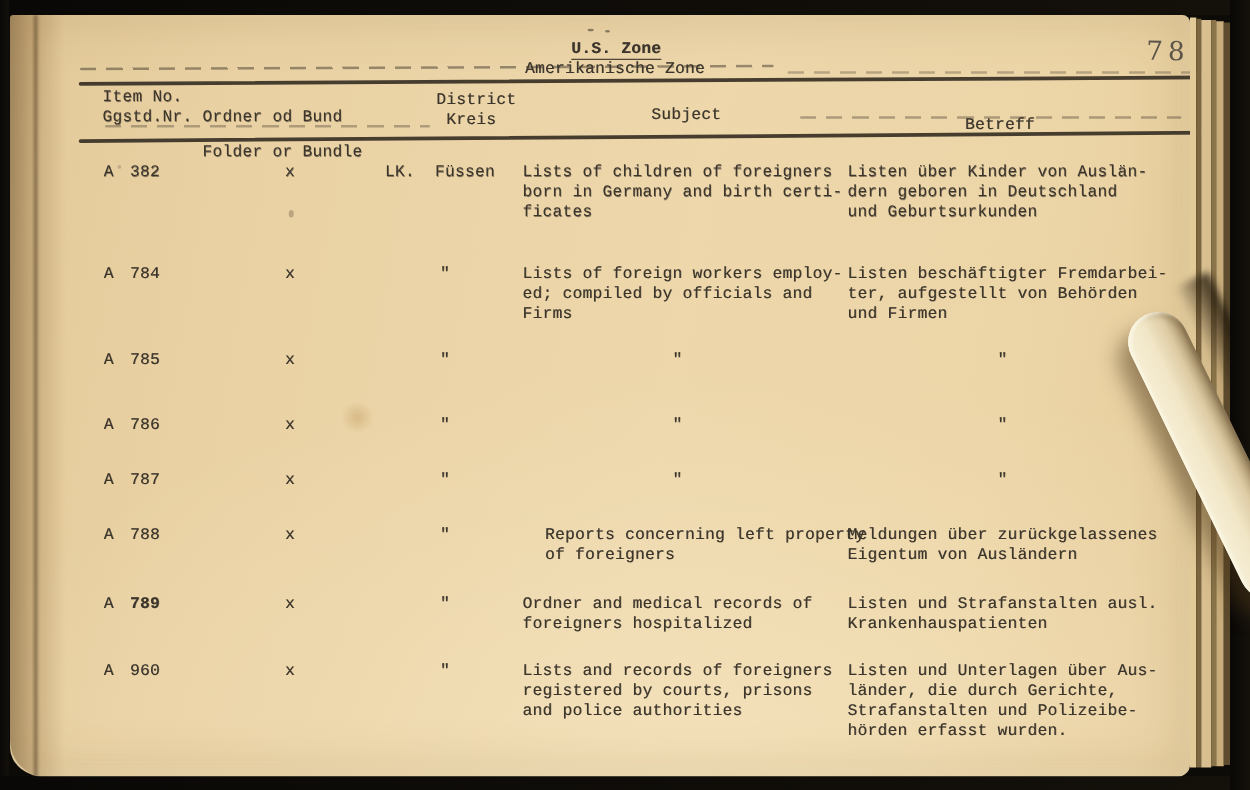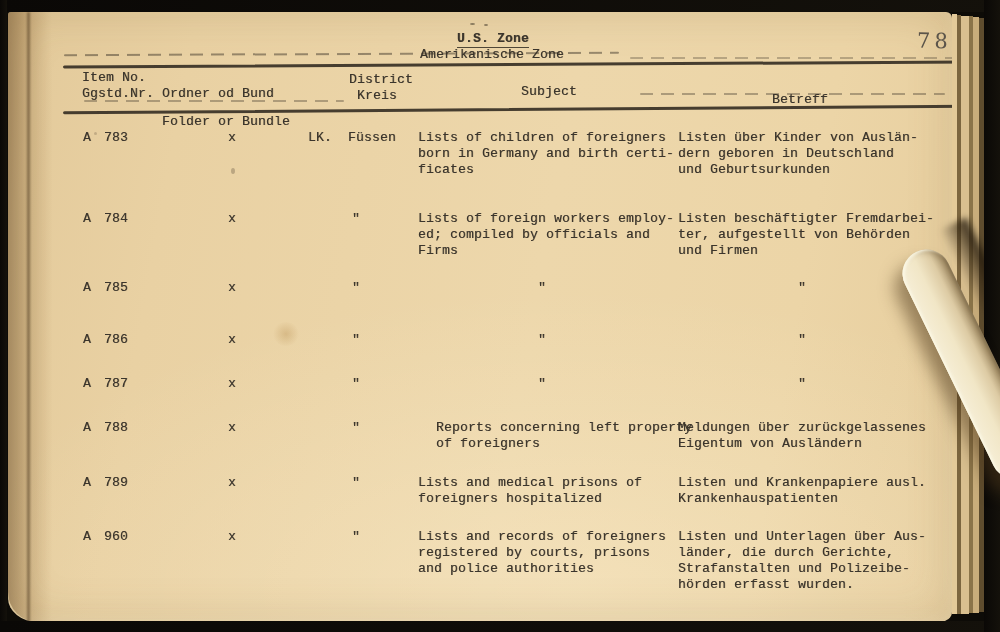--- a/index.html
+++ b/index.html
@@ -119,21 +119,21 @@
 <div class="tw" style="left:357px;top:88px;">Kreis</div>
 <div class="tw" style="left:521px;top:84px;">Subject</div>
 <div class="tw" style="left:728px;top:92px;margin-left:44px;">Betreff</div>
 
 <div class="stain" style="left:272px;top:322px;width:28px;height:24px;background:radial-gradient(circle,rgba(190,152,92,.42) 0%,rgba(190,152,92,0) 70%);"></div>
 <div class="speck" style="left:231px;top:168px;width:4px;height:6px;opacity:.5;"></div>
 <div class="speck" style="left:94px;top:132px;width:3px;height:3px;opacity:.4;"></div>
 
 <div>
   <div class="tw cell" style="left:83px;top:130px;">A</div>
-  <div class="tw cell" style="left:104px;top:130px;">783</div>
+  <div class="tw cell" style="left:104px;top:130px;">382</div>
   <div class="tw cell" style="left:228px;top:130px;">x</div>
   <div class="tw cell" style="left:308px;top:130px;">LK.  Füssen</div>
   <div class="tw cell" style="left:418px;top:130px;">Lists of children of foreigners
 born in Germany and birth certi-
 ficates</div>
   <div class="tw cell" style="left:678px;top:130px;">Listen über Kinder von Auslän-
 dern geboren in Deutschland
 und Geburtsurkunden</div>
 </div>
 
@@ -183,26 +183,26 @@
   <div class="tw cell" style="left:228px;top:420px;">x</div>
   <div class="tw cell" style="left:352px;top:420px;">"</div>
   <div class="tw cell" style="left:418px;top:420px;margin-left:18px;">Reports concerning left property
 of foreigners</div>
   <div class="tw cell" style="left:678px;top:420px;">Meldungen über zurückgelassenes
 Eigentum von Ausländern</div>
 </div>
 
 <div>
   <div class="tw cell" style="left:83px;top:475px;">A</div>
-  <div class="tw cell" style="left:104px;top:475px;">789</div>
+  <div class="tw cell" style="left:104px;top:475px;font-weight:bold;">789</div>
   <div class="tw cell" style="left:228px;top:475px;">x</div>
   <div class="tw cell" style="left:352px;top:475px;">"</div>
-  <div class="tw cell" style="left:418px;top:475px;">Lists and medical prisons of
+  <div class="tw cell" style="left:418px;top:475px;">Ordner and medical records of
 foreigners hospitalized</div>
-  <div class="tw cell" style="left:678px;top:475px;">Listen und Krankenpapiere ausl.
+  <div class="tw cell" style="left:678px;top:475px;">Listen und Strafanstalten ausl.
 Krankenhauspatienten</div>
 </div>
 
 <div>
   <div class="tw cell" style="left:83px;top:529px;">A</div>
   <div class="tw cell" style="left:104px;top:529px;">960</div>
   <div class="tw cell" style="left:228px;top:529px;">x</div>
   <div class="tw cell" style="left:352px;top:529px;">"</div>
   <div class="tw cell" style="left:418px;top:529px;">Lists and records of foreigners
 registered by courts, prisons

